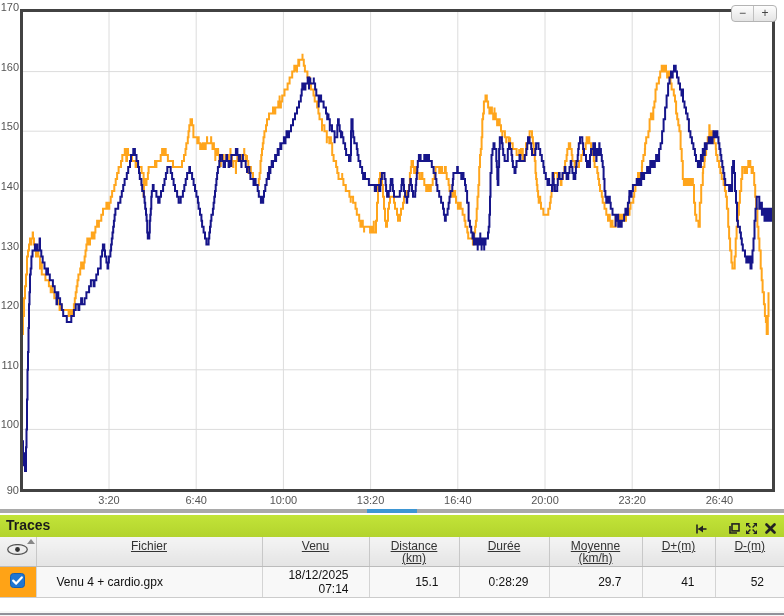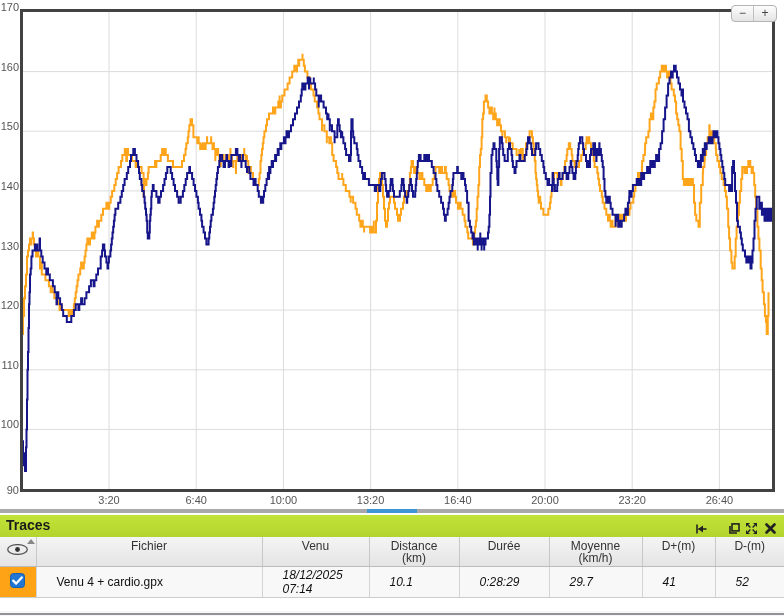--- a/index.html
+++ b/index.html
@@ -7,23 +7,23 @@
 .zoombtns { position:absolute; top:5px; left:731px; width:46px; height:17px; border:1px solid #b4b4b4; border-radius:4px; background:linear-gradient(#fdfdfd,#e4e4e4); display:flex; }
 .zoombtns div { width:50%; text-align:center; font-size:12px; line-height:15px; color:#444; }
 .zoombtns div:first-child { border-right:1px solid #c0c0c0; }
 .scrollwrap { position:absolute; top:509px; left:0; width:784px; height:4px; background:#a9a9a9; }
 .scrollthumb { position:absolute; left:367px; top:0; width:50px; height:4px; background:#3E96D3; }
 .traceshdr { position:absolute; top:515px; left:0; width:784px; height:28px; background:linear-gradient(#C2E438,#AFCF2A); }
 .traceshdr .t { position:absolute; left:6px; top:2px; font-size:14px; font-weight:bold; color:#1b1b1b; }
 .ticons { position:absolute; right:8px; top:5px; display:flex; align-items:center; }
 .ticons span { display:inline-block; }
 table.grid { position:absolute; top:537px; left:0; width:784px; border-collapse:collapse; table-layout:fixed; font-size:12px; color:#111; }
-table.grid th { font-weight:normal; color:#333; background:linear-gradient(#f4f4f4,#e4e4e4); border-right:1px solid #c8c8c8; border-bottom:1px solid #bbb; height:29px; line-height:12px; padding:3px 3px 1px 3px; vertical-align:top; }
+table.grid th { font-weight:normal; color:#333; background:linear-gradient(#f4f4f4,#e4e4e4); border-right:1px solid #c8c8c8; border-bottom:1px solid #bbb; height:29px; line-height:12px; padding:3px 3px 1px 3px; vertical-align:top;text-decoration:underline; }
 table.grid td { background:#f8f8f8; border-right:1px solid #d4d4d4; border-bottom:1px solid #ccc; height:21px; padding:1px 20px; }
-table.grid td.num { text-align:left;font-style:italic; }
+table.grid td.num { text-align:right; }
 table.grid td.c1o { background:#FFA316; text-align:center; padding:0; }
 table.grid td.c1n { background:#00007E; text-align:center; padding:0; }
 .bottombar { position:absolute; top:611px; left:0; width:784px; height:5px; background:#f6f6f6; }
 .bottomline { position:absolute; top:613px; left:0; width:784px; height:2px; background:#919199; }
 .sorttri { position:absolute; left:27px; top:539px; width:0; height:0; border-left:4px solid transparent; border-right:4px solid transparent; border-bottom:5px solid #888; }
 </style>
 </head>
 <body>
 <svg width="784" height="510" viewBox="0 0 784 510" style="display:block">
 <rect x="0" y="0" width="784" height="510" fill="#ffffff"></rect>
@@ -131,21 +131,21 @@
   <th>D+(m)</th>
   <th style="border-right:none">D-(m)</th>
 </tr>
 <tr>
   <td class="c1o"><svg width="15" height="15" viewBox="0 0 15 15">
             <rect x="0.5" y="0.5" width="14" height="14" rx="3" fill="#1F76D3" stroke="#155FB0"></rect>
             <path d="M3.2,7.6 L6.2,10.6 L11.8,4.4" fill="none" stroke="#fff" stroke-width="2.2" stroke-linecap="round" stroke-linejoin="round"></path>
           </svg></td>
   <td>Venu 4 + cardio.gpx</td>
   <td class="num">18/12/2025 07:14</td>
-  <td class="num">10.1</td>
+  <td class="num">15.1</td>
   <td class="num">0:28:29</td>
   <td class="num">29.7</td>
   <td class="num">41</td>
   <td class="num" style="border-right:none">52</td>
 </tr>
 </tbody>
   </table>
 <div class="sorttri"></div>
 <div class="bottombar"></div>
 <div class="bottomline"></div>

